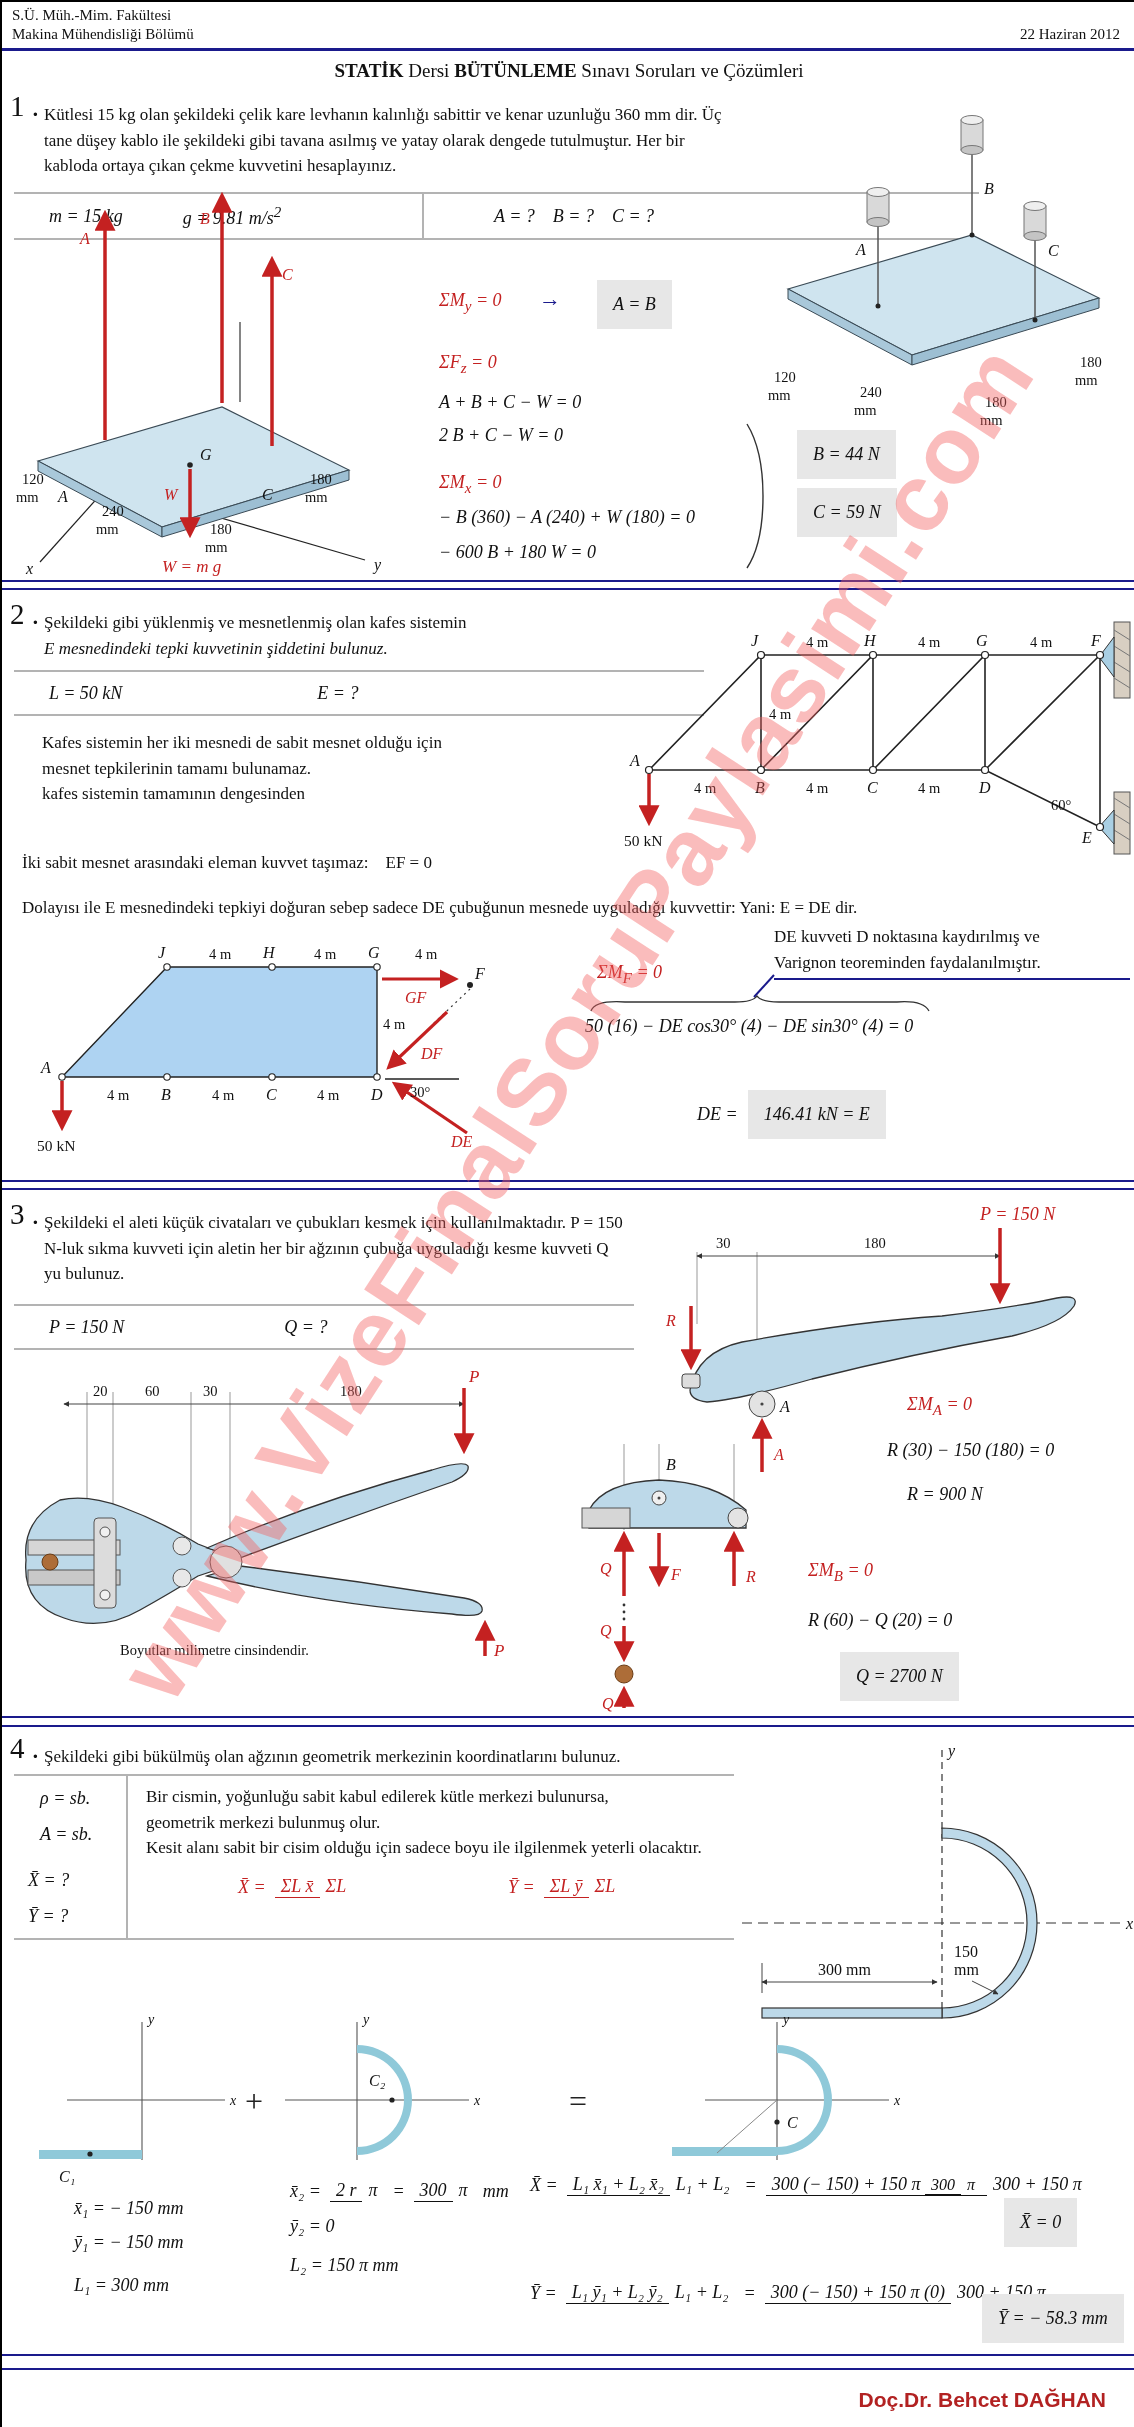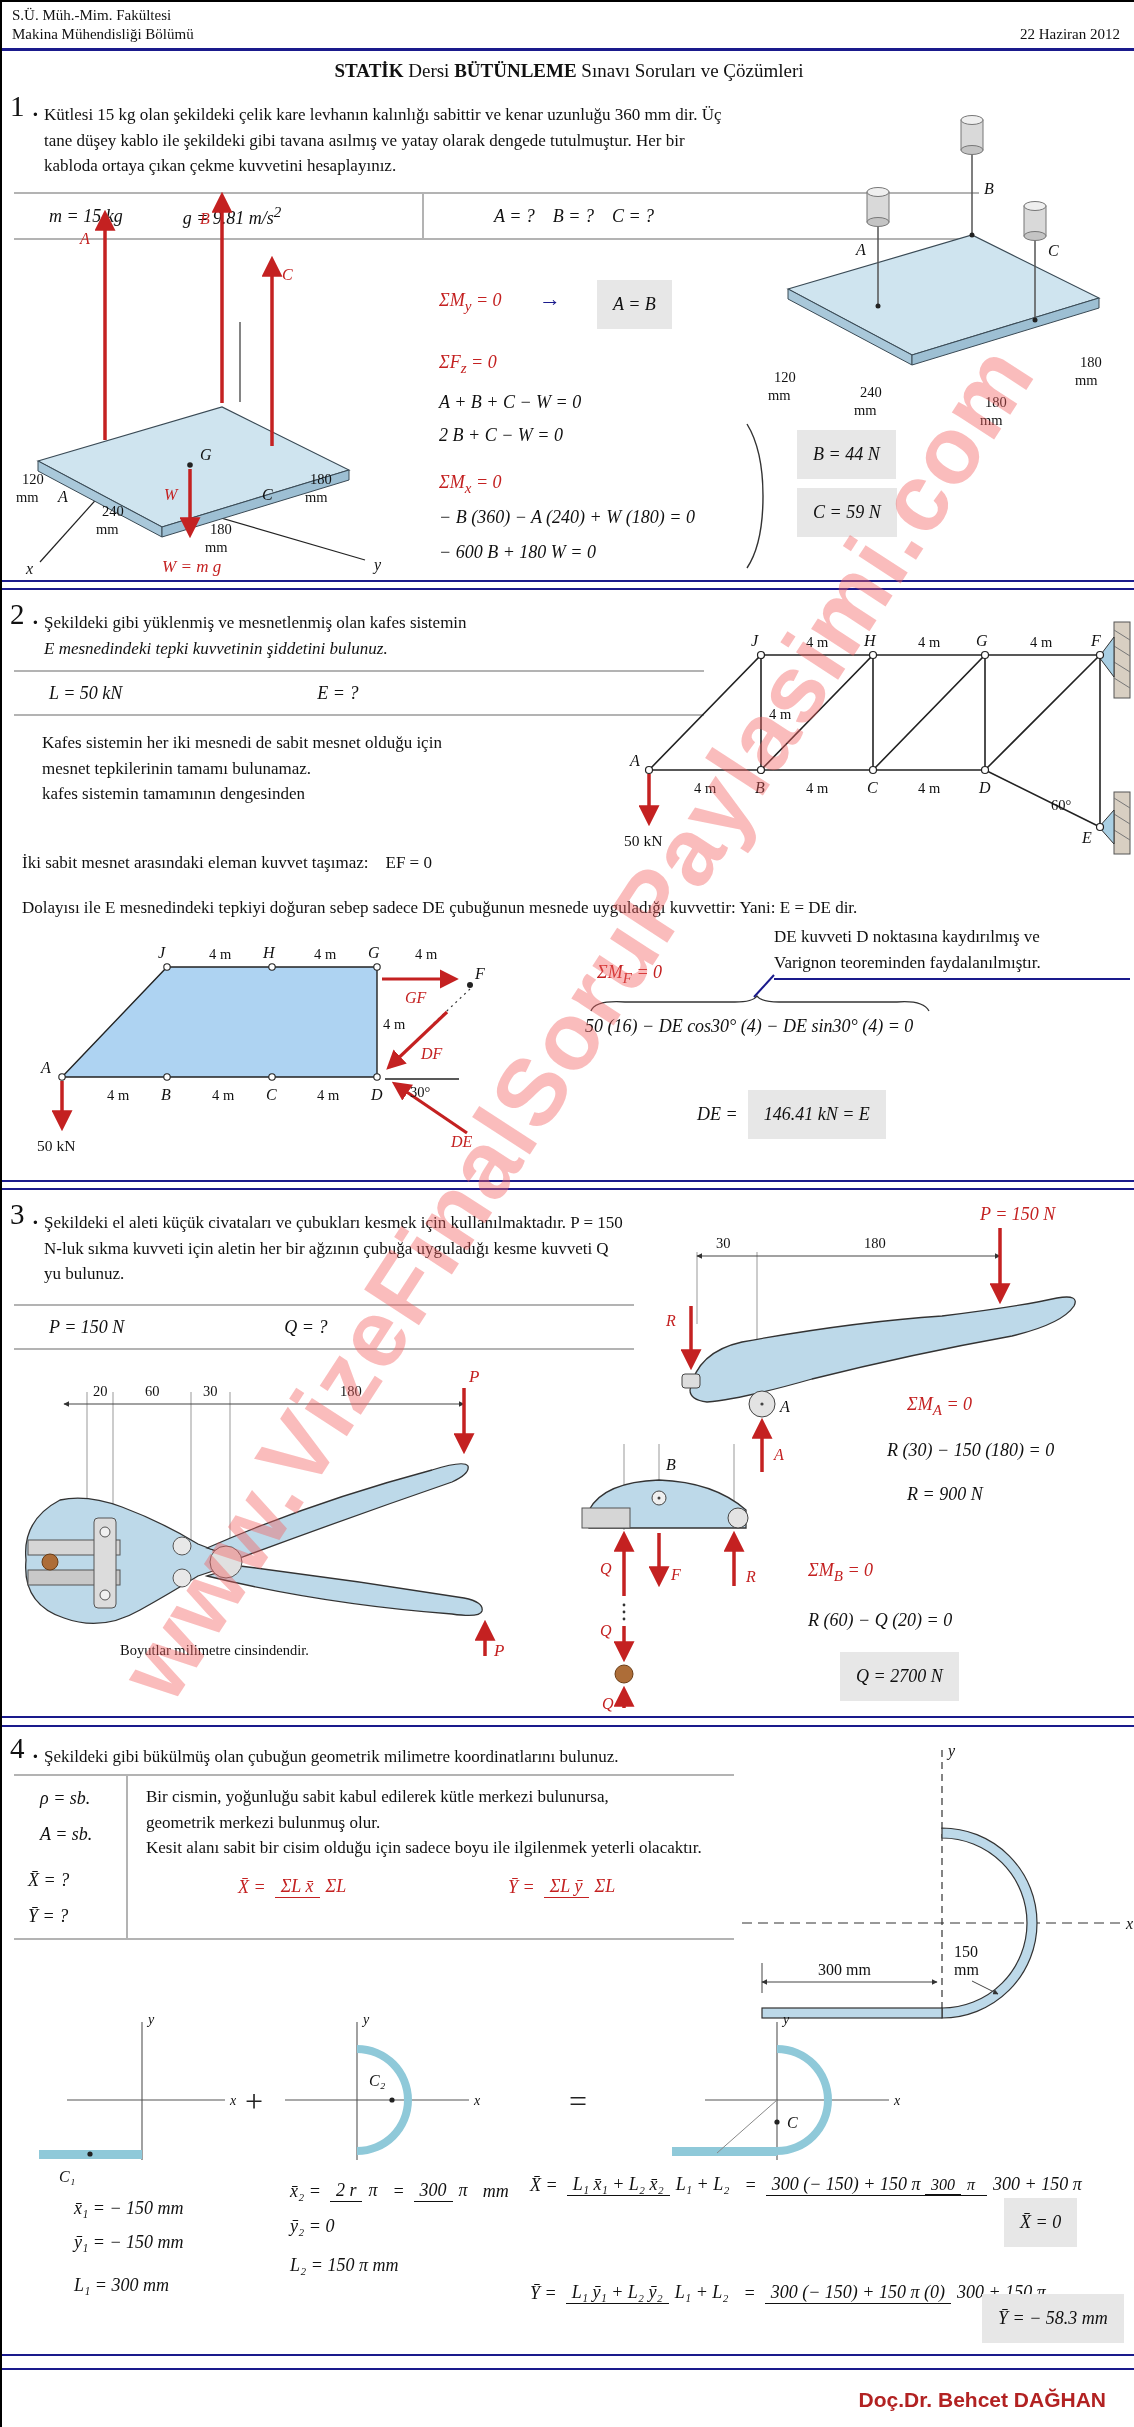--- a/index.html
+++ b/index.html
@@ -417,21 +417,21 @@
     <text x="192" y="144" class="sr">R</text>
   </svg>
   <div class="abs eq red" style="left:806px;top:1558px">ΣM<sub>B</sub> = 0</div>
   <div class="abs eq" style="left:806px;top:1608px">R (60) − Q (20) = 0</div>
   <div class="abs box" style="left:838px;top:1650px">Q = 2700 N</div>
 
   <div class="sep" style="top:1714px"></div>
   <div class="sep" style="top:1723px"></div>
 
   <div class="abs pnum" style="left:8px;top:1730px">4 .</div>
-  <div class="abs stmt" style="left:42px;top:1742px;width:800px">Şekildeki gibi bükülmüş olan çubuğun geometrik milimetre koordinatlarını bulunuz.</div>
+  <div class="abs stmt" style="left:42px;top:1742px;width:800px">Şekildeki gibi bükülmüş olan ağzının geometrik merkezinin koordinatlarını bulunuz.</div>
 
   <div class="gbar" style="left:12px;top:1772px;width:720px;height:166px">
     <div style="width:112px;height:100%;border-right:2px solid #b3b3b3;position:relative">
       <span class="eq abs" style="left:26px;top:12px">ρ = sb.</span>
       <span class="eq abs" style="left:26px;top:48px">A = sb.</span>
       <span class="eq abs" style="left:14px;top:94px">X̄ = ?</span>
       <span class="eq abs" style="left:14px;top:130px">Ȳ = ?</span>
     </div>
     <div style="flex:1;height:100%;position:relative">
       <div class="stmt abs" style="left:18px;top:8px;width:590px">

